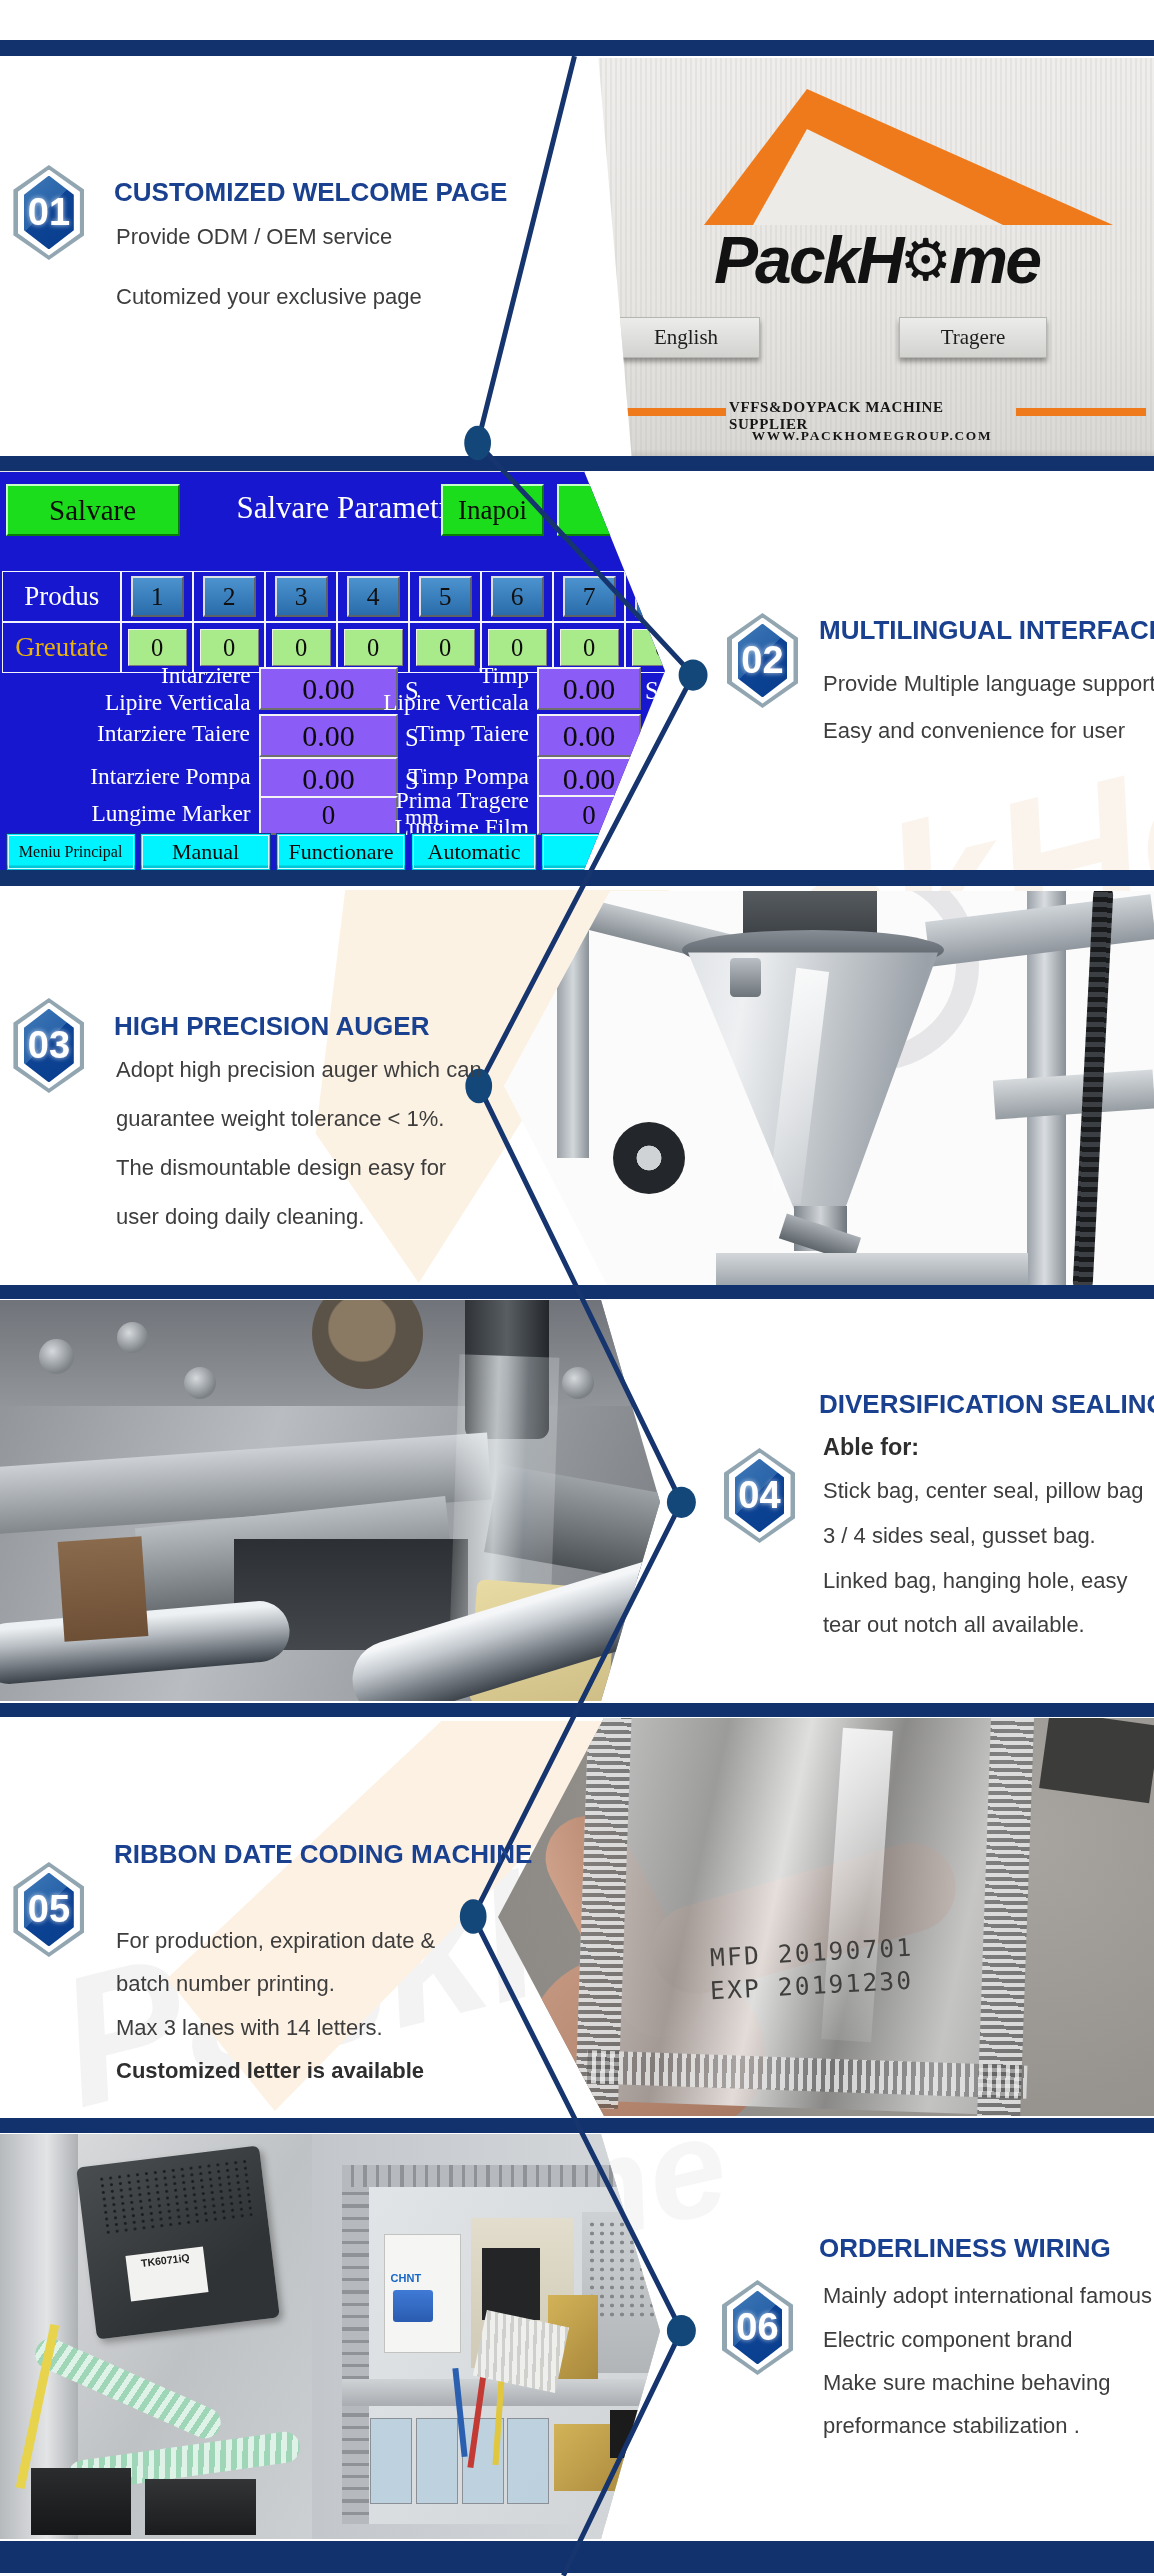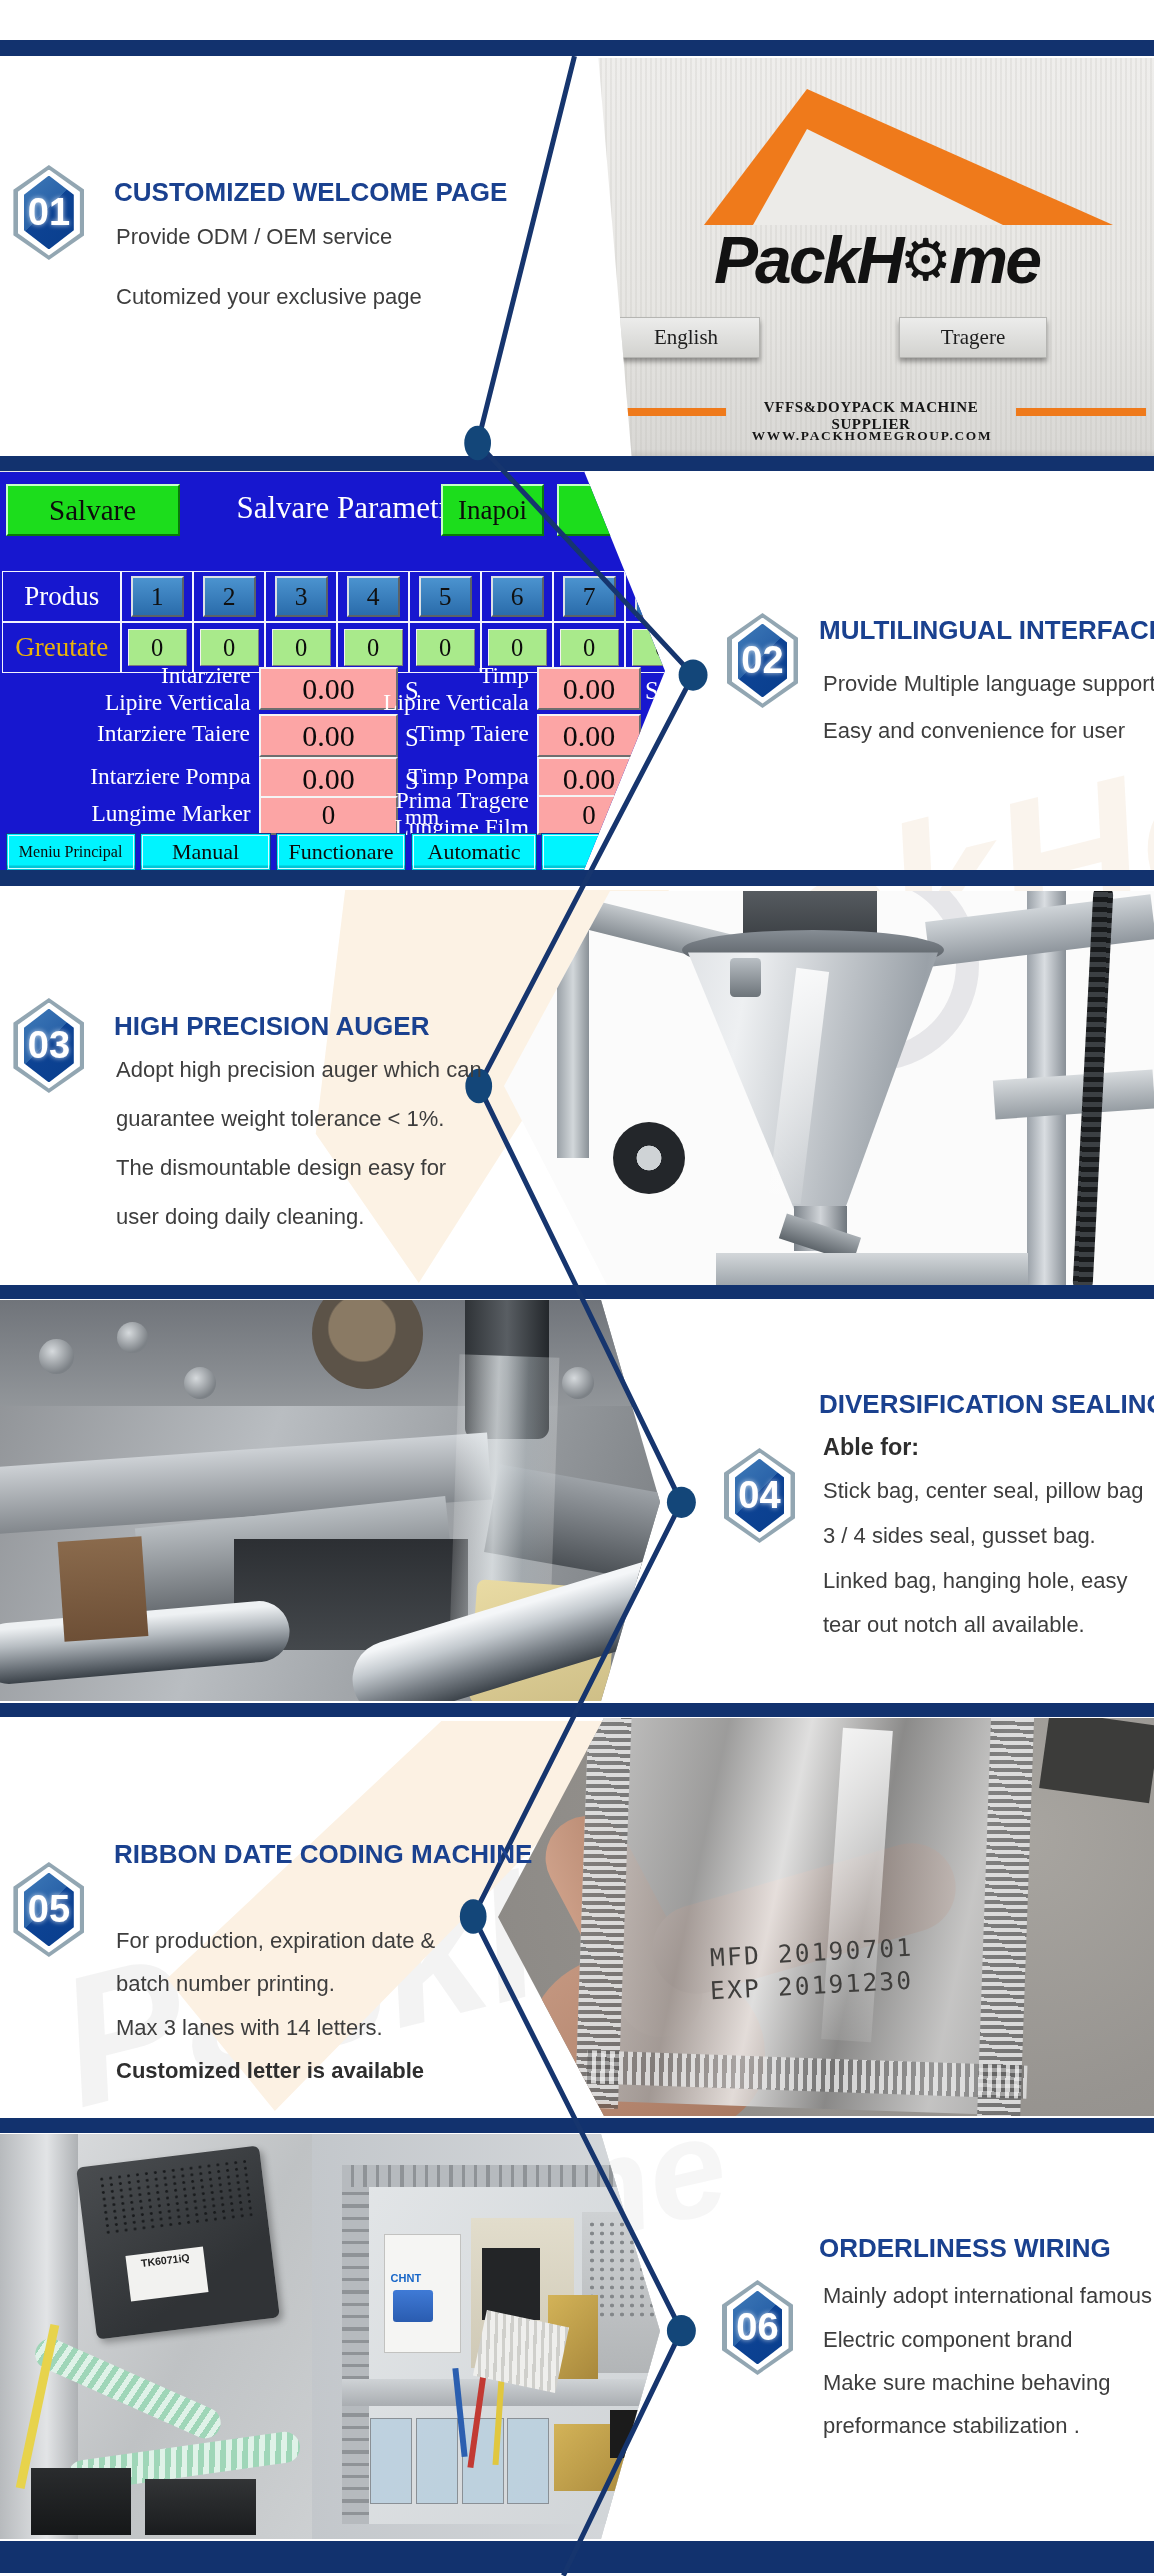--- a/index.html
+++ b/index.html
@@ -39,21 +39,21 @@
   .cbtn{position:absolute;background:#00f4ff;border:1.1px solid #123a8c;outline:1.7px solid #d9fbff;outline-offset:-3.9px;
         box-shadow:inset 0 -4.5px 0 rgba(0,60,90,.25);display:flex;align-items:center;justify-content:center;
         font-size:22px;color:#0c0c0c}
   .hgrid-cell{border:0.6px solid rgba(255,255,255,.95);position:relative;display:flex;align-items:center;justify-content:center}
   .pbtn{width:49px;height:37px;background:linear-gradient(180deg,#4b93cf,#2a6cab);
         border-top:2.2px solid #dbe0e5;border-left:2.2px solid #dbe0e5;border-bottom:2.2px solid #5a6268;border-right:2.2px solid #5a6268;
         display:flex;align-items:center;justify-content:center;font-size:25.6px;color:#101010}
   .gcell{width:57px;height:35px;background:#a9ea8b;border-top:1.7px solid #f2f2f2;border-left:1.7px solid #f2f2f2;
         border-bottom:1.7px solid #7c7c7c;border-right:1.7px solid #7c7c7c;display:flex;align-items:center;justify-content:center;
         font-size:24.5px;color:#0c0c0c}
-  .vbox{position:absolute;background:#fca5a5;border-top:2.2px solid #f4f4f4;border-left:2.2px solid #f4f4f4;
+  .vbox{position:absolute;background:#8b5cf6;border-top:2.2px solid #f4f4f4;border-left:2.2px solid #f4f4f4;
         border-bottom:2.2px solid #6e6e6e;border-right:2.2px solid #6e6e6e;display:flex;align-items:center;justify-content:center;
         font-size:30px;color:#0b0b0b}
   .hlabel{position:absolute;color:#ffffff;font-size:23.4px;text-align:right;display:flex;flex-direction:column;
         justify-content:center;line-height:1.12}
   .hunit{position:absolute;color:#ffffff;font-size:24.5px}
   .shape{position:absolute}
 </style>
 </head>
 <body>
 
@@ -97,21 +97,21 @@
   <div class="shape" style="left:0;top:0;width:564px;height:403px;background:#ecebe8;clip-path:polygon(217px 71px,413px 167px,163px 167px)"></div>
   <div class="shape" style="left:58px;top:164px;width:457px;height:75px;display:flex;align-items:center;justify-content:center;color:#121212;font-weight:bold;font-style:italic;letter-spacing:-2.8px;font-size:66px">
     <span>PackH</span>
       <span style="font-style:normal;font-size:58px;letter-spacing:0;font-family:'DejaVu Sans',sans-serif;margin:0 -2.2px">⚙</span>
       <span>me</span>
   </div>
   <div class="wbtn" style="left:22px;top:259px;width:146px;height:39px">English</div>
   <div class="wbtn" style="left:309px;top:259px;width:146px;height:39px">Tragere</div>
   <div class="obar" style="left:8.4px;top:350px;width:128px"></div>
   <div class="obar" style="left:426px;top:350px;width:130px"></div>
-  <div class="shape" style="left:139px;top:341px;width:284px;text-align:center;font-family:'Liberation Serif',serif;font-weight:bold;font-size:15px;letter-spacing:0.6px;color:#161616">VFFS&amp;DOYPACK MACHINE SUPPLIER</div>
+  <div class="shape" style="left:139px;top:341px;width:284px;font-family:'Liberation Serif',serif;font-weight:bold;font-size:15px;letter-spacing:0.6px;color:#161616">VFFS&amp;DOYPACK MACHINE SUPPLIER</div>
   <div class="shape" style="left:0;top:370px;width:564px;text-align:center;font-family:'Liberation Serif',serif;font-weight:bold;font-size:13.4px;letter-spacing:1.7px;color:#161616">WWW.PACKHOMEGROUP.COM</div>
 </div>
 
 <div class="photo hmi" style="left:0;top:471px;width:665px;height:399px;clip-path:polygon(0 0,584px 0,665px 200px,584px 399px,0 399px)">
   <div class="gbtn" style="left:5.6px;top:12.3px;width:170px;height:48px">Salvare</div>
   <div class="shape" style="left:189px;top:18px;width:384px;text-align:center;color:#ffffff;font-size:31px">Salvare Parametri (2/3)</div>
   <div class="gbtn" style="left:441px;top:12.3px;width:99px;height:48px;font-size:27px">Inapoi</div>
   <div class="gbtn" style="left:557px;top:12.3px;width:89px;height:48px"></div>
 
   <div class="shape" style="left:2.2px;top:99px;width:696px;height:101px;display:grid;grid-template-columns:119px repeat(8,72px);grid-template-rows:51px 51px">

